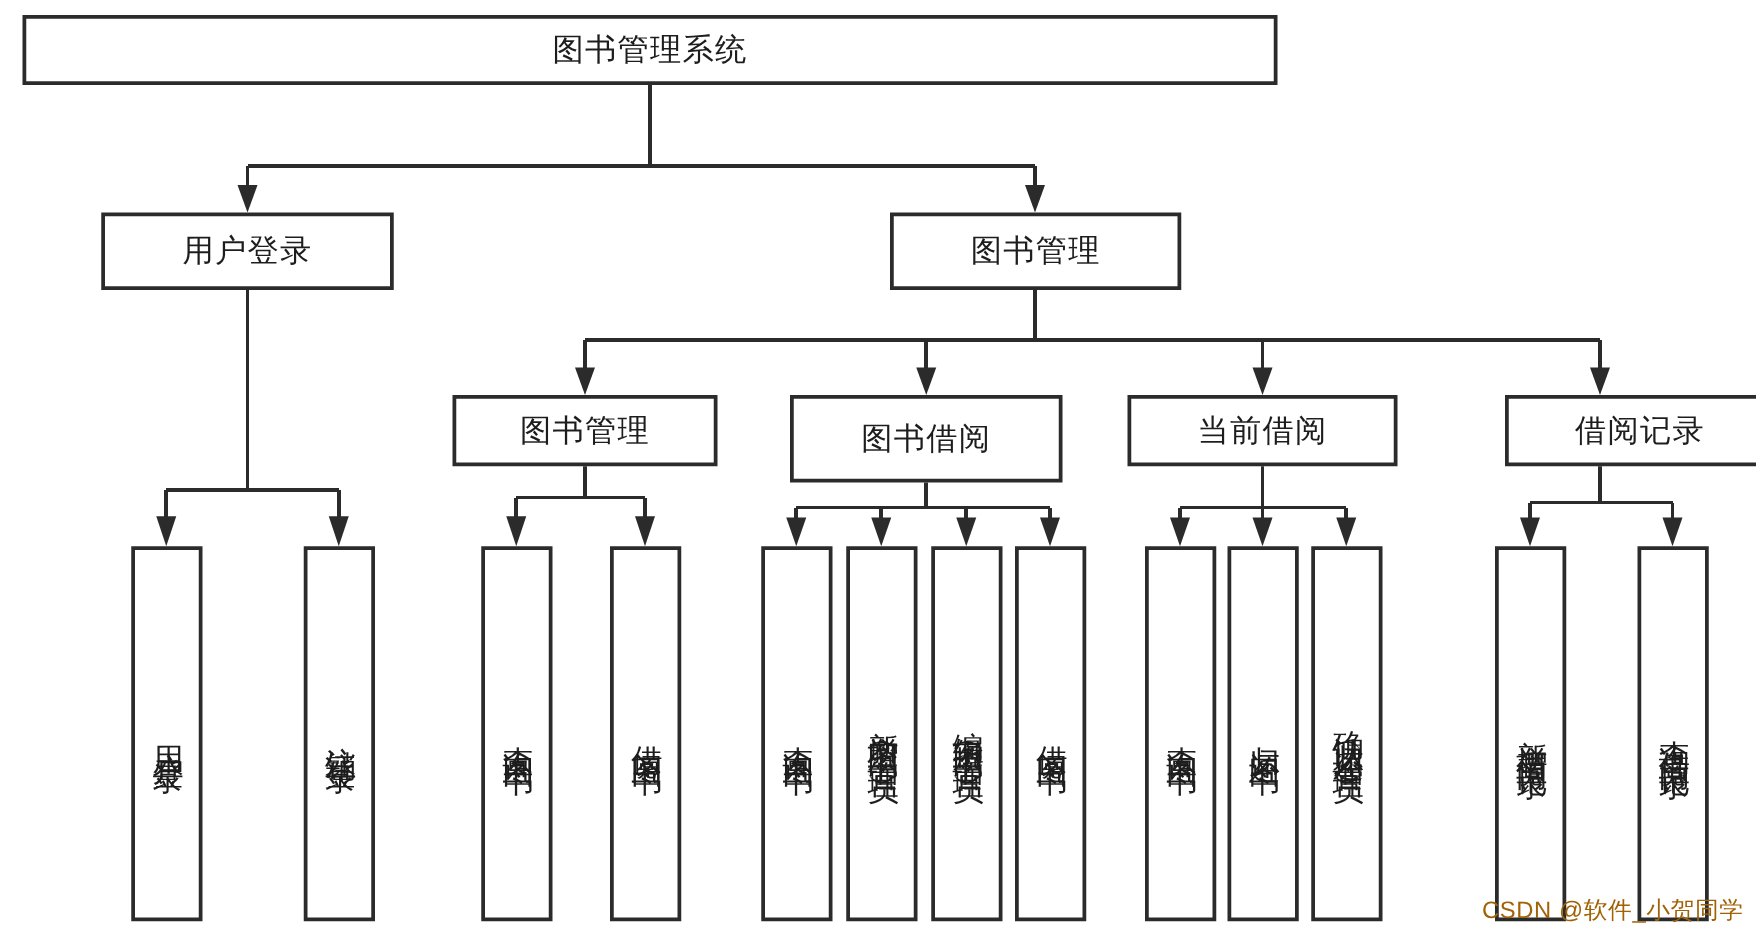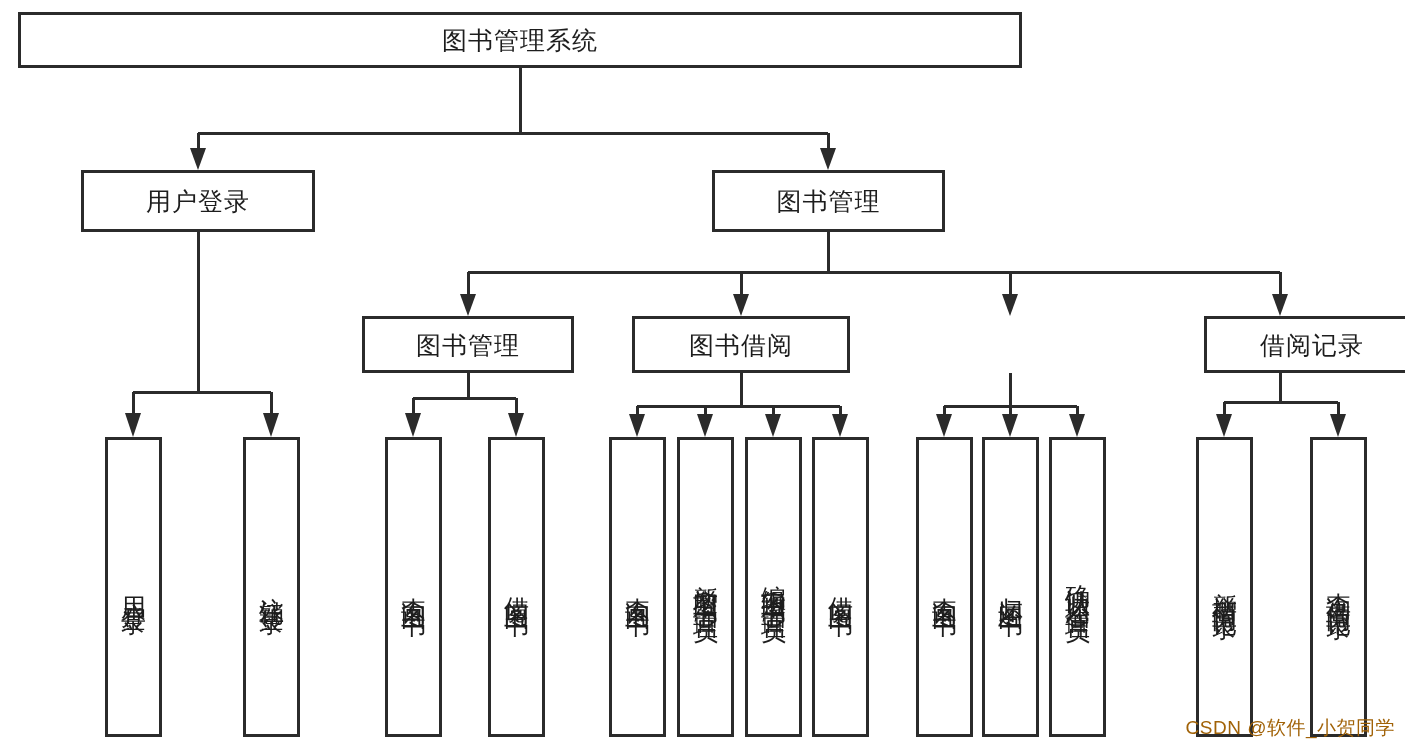--- a/index.html
+++ b/index.html
@@ -162,24 +162,27 @@
   </div>
 
   <div class="node horiz" style="left:712px;top:170px;width:233px;height:62px;">
     <span class="lbl">图书管理</span>
   </div>
 
   <div class="node horiz" style="left:362px;top:316px;width:212px;height:57px;">
     <span class="lbl">图书管理</span>
   </div>
 
-  <div class="node horiz" style="left:632px;top:316px;width:218px;height:57px;">
+  <div class="node horiz" style="left:632px;top:316px;width:218px;height:70px;">
     <span class="lbl">图书借阅</span>
   </div>
 
+  <div class="node horiz" style="left:902px;top:316px;width:216px;height:57px;">
+    <span class="lbl">当前借阅</span>
+  </div>
 
   <div class="node horiz" style="left:1172px;top:316px;width:216px;height:57px;margin-left:32px;">
     <span class="lbl">借阅记录</span>
   </div>
 
   <div class="node vert" style="left:105px;top:437px;width:57px;height:300px;">
     <span class="lbl">用户登录</span>
   </div>
   <div class="node vert" style="left:243px;top:437px;width:57px;height:300px;">
     <span class="lbl">注销登录</span>

